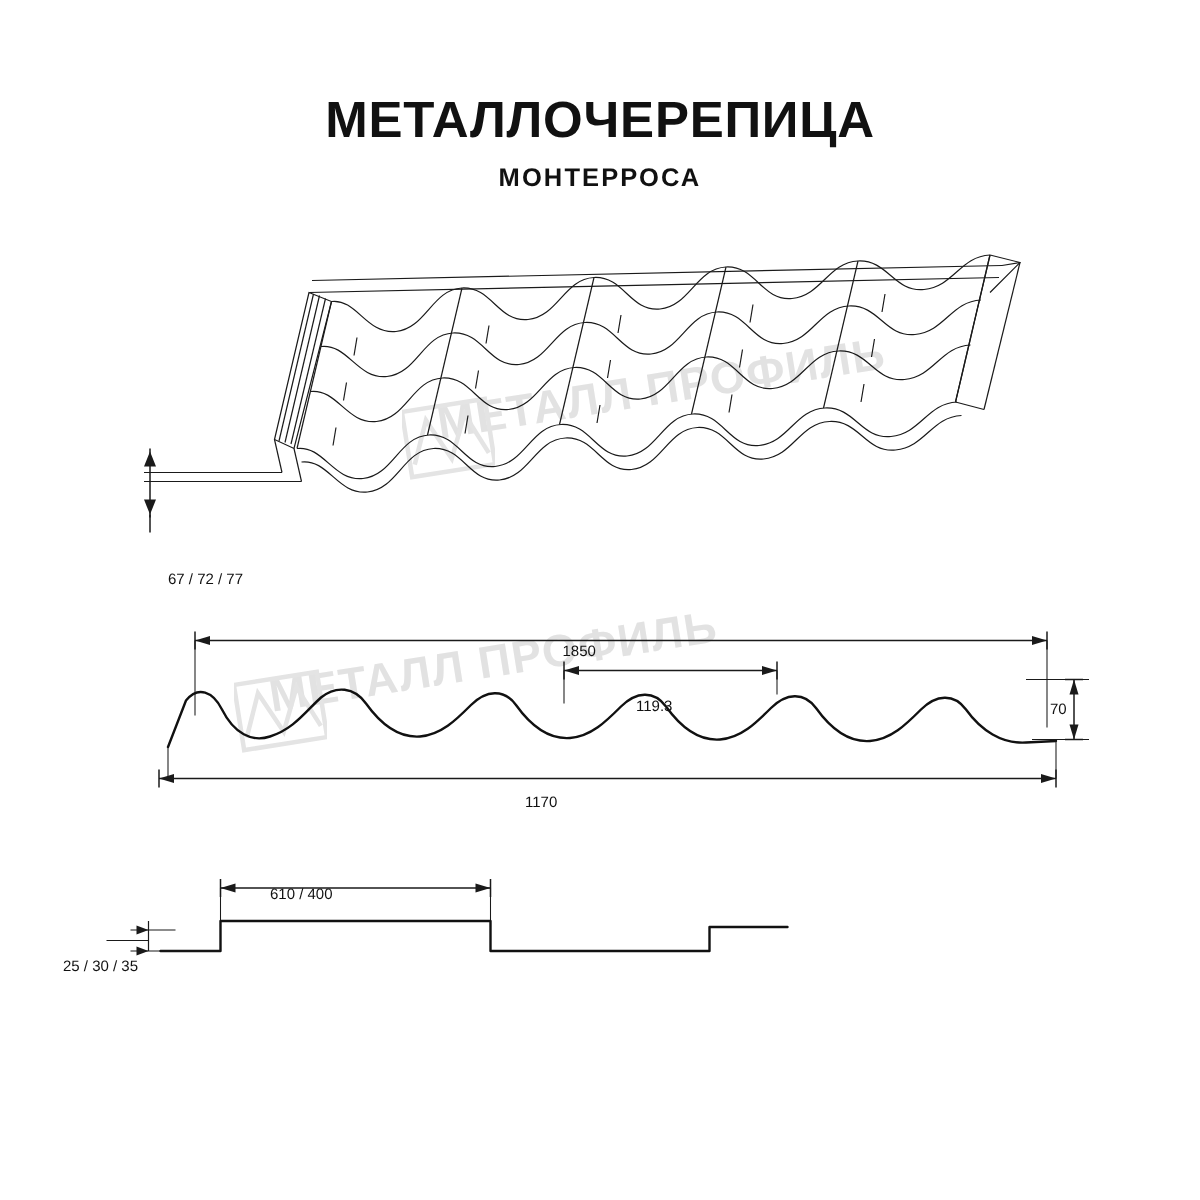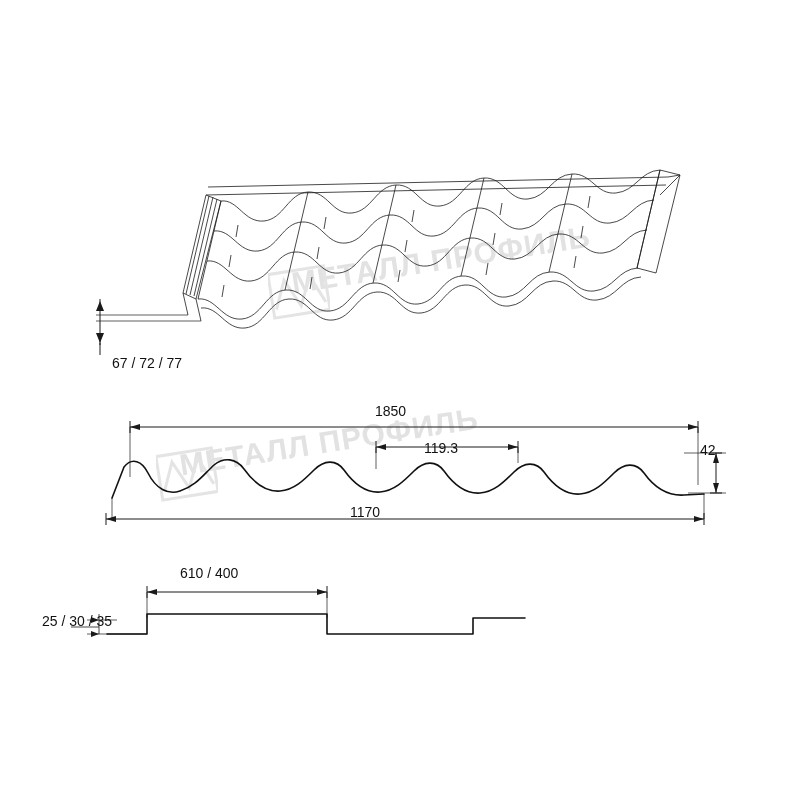--- a/index.html
+++ b/index.html
@@ -37,23 +37,24 @@
   }
   .title-sub {
     margin-top: 10px;
     font-size: 17px;
     font-weight: bold;
     letter-spacing: 1.4px;
     color: #111111;
   }
   .dim-label {
     position: absolute;
-    font-size: 14px;
+    font-size: 10px;
     color: #111111;
     white-space: nowrap;
+    margin-top: 26px;
   }
   .wm {
     position: absolute;
     pointer-events: none;
     color: #e2e2e2;
     font-weight: bold;
     letter-spacing: 1px;
     white-space: nowrap;
   }
   .wm-1 {
@@ -75,20 +76,24 @@
   svg { display: block; }
   .ln { fill: none; stroke: #1a1a1a; stroke-width: 1; }
   .ln-thin { fill: none; stroke: #1a1a1a; stroke-width: 0.8; }
   .ln-prof { fill: none; stroke: #111111; stroke-width: 1.6; stroke-linejoin: round; stroke-linecap: round; }
 </style>
 </head>
 <body>
 
 <div class="sheet">
 
+  <div class="title-block">
+    <div class="title-main">МЕТАЛЛОЧЕРЕПИЦА</div>
+    <div class="title-sub">МОНТЕРРОСА</div>
+  </div>
 
   <div class="wm wm-1">МЕТАЛЛ ПРОФИЛЬ</div>
   <div class="wm wm-2">МЕТАЛЛ ПРОФИЛЬ</div>
 
   <svg class="wm-logo" style="top:262px;left:268px;" width="62" height="60" viewBox="0 0 62 60">
     <g transform="rotate(-9 31 30)" fill="none" stroke="#e4e4e4" stroke-width="3">
       <path d="M6 44 L18 16 L31 44 L44 16 L56 44"></path>
       <rect x="3" y="8" width="56" height="44"></rect>
     </g>
   </svg>
@@ -197,21 +202,21 @@
       <path d="M622 98 L634 98"></path>
       <path d="M628 58 L625 68 L631 68 Z" fill="#1a1a1a" stroke="none"></path>
       <path d="M628 98 L625 88 L631 88 Z" fill="#1a1a1a" stroke="none"></path>
       <path d="M596 58 L638 58" stroke-width="0.7"></path>
       <path d="M600 98 L638 98" stroke-width="0.7"></path>
     </g>
   </svg>
   <div class="dim-label" style="top:403px;left:375px;">1850</div>
   <div class="dim-label" style="top:440px;left:424px;">119.3</div>
   <div class="dim-label" style="top:504px;left:350px;">1170</div>
-  <div class="dim-label" style="top:442px;left:700px;">42</div>
+  <div class="dim-label" style="top:442px;left:700px;">70</div>
 
   <svg style="position:absolute;top:560px;left:35px;" width="560" height="110" viewBox="0 0 560 110">
     <g class="ln">
 
       <path d="M112 32 L292 32"></path>
       <path d="M112 26 L112 38"></path>
       <path d="M292 26 L292 38"></path>
       <path d="M112 32 L122 29 L122 35 Z" fill="#1a1a1a" stroke="none"></path>
       <path d="M292 32 L282 29 L282 35 Z" fill="#1a1a1a" stroke="none"></path>
       <path d="M112 32 L112 58" stroke-width="0.7"></path>

